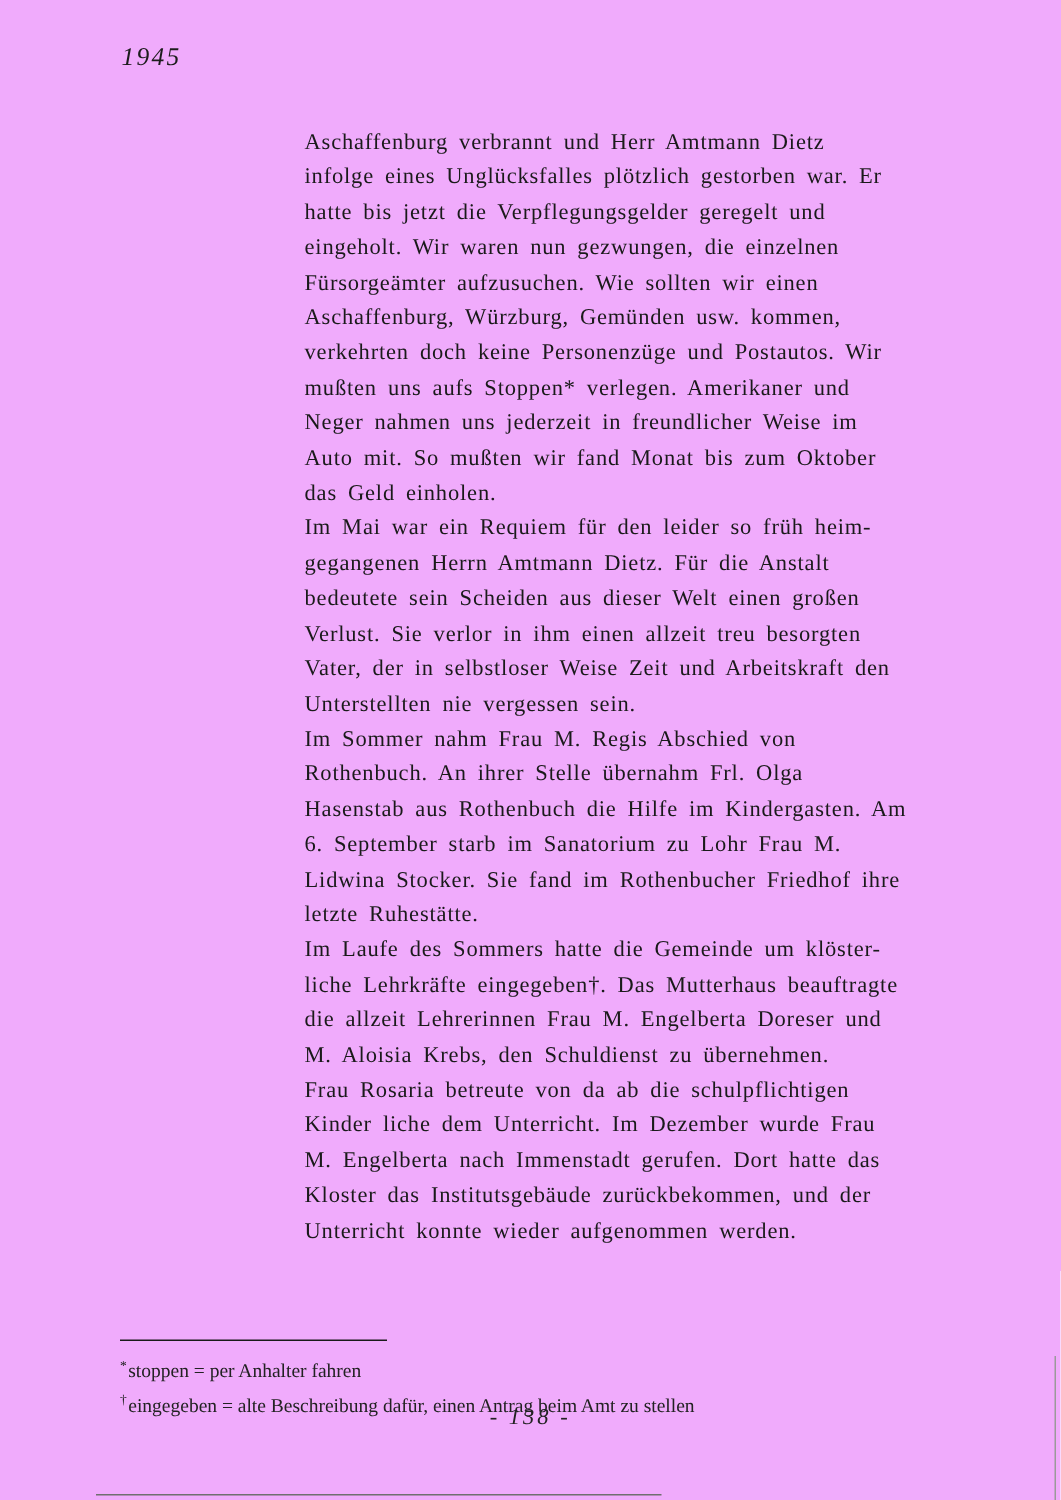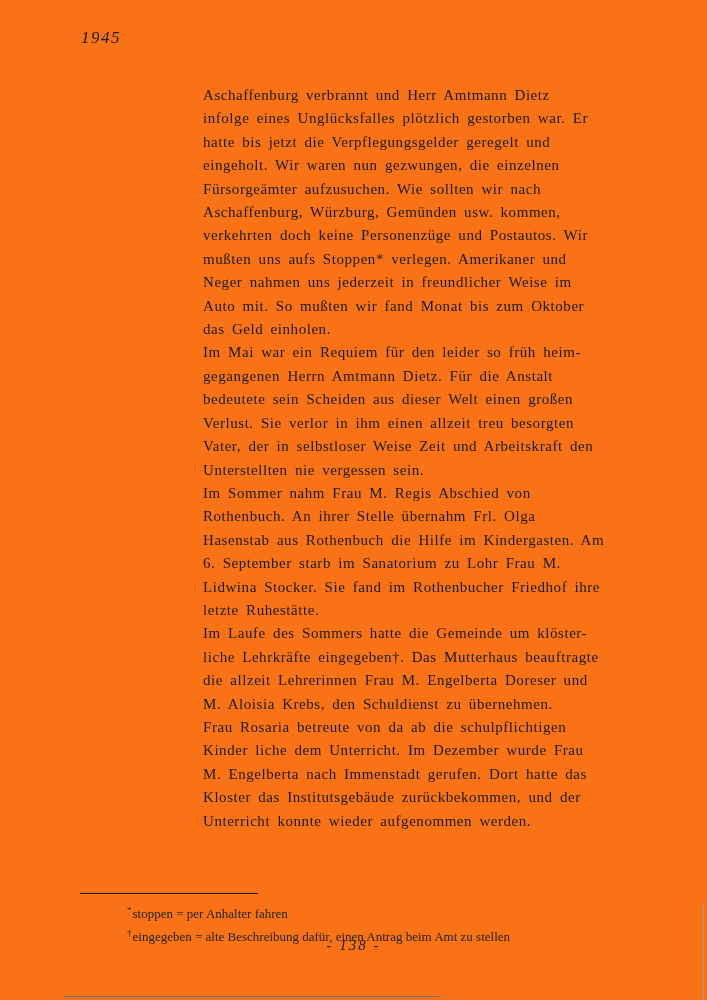--- a/index.html
+++ b/index.html
@@ -1,20 +1,20 @@
 <!DOCTYPE html>
 <html><head>
 <meta charset="utf-8">
 <style>
   html, body { margin: 0; padding: 0; background: #ffffff; }
   .page {
     position: relative;
     width: 707px;
     height: 1000px;
-    background: #f97316;
+    background: #f0abfc;
     overflow: hidden;
     font-family: "Liberation Serif", serif;
     color: #151515;
   }
   .year-label {
     position: absolute;
     left: 81px;
     top: 28px;
     font-style: italic;
     font-size: 17px;
@@ -42,21 +42,20 @@
     background: #1a1a1a;
   }
   .footnotes {
     position: absolute;
     left: 80px;
     top: 901px;
     width: 520px;
     font-size: 13px;
     line-height: 19.5px;
     color: #222222;
-    margin-left: 47px;
   }
   .footnote sup {
     font-size: 9px;
     margin-right: 1px;
   }
   .page-number {
     position: absolute;
     left: 0;
     top: 937px;
     width: 707px;
@@ -89,21 +88,21 @@
 <div class="page">
 
   <div class="year-label">1945</div>
 
   <div class="body-text">
 
   <div class="text-line">Aschaffenburg verbrannt und Herr Amtmann Dietz</div>
       <div class="text-line">infolge eines Unglücksfalles plötzlich gestorben war. Er</div>
       <div class="text-line">hatte bis jetzt die Verpflegungsgelder geregelt und</div>
       <div class="text-line">eingeholt. Wir waren nun gezwungen, die einzelnen</div>
-      <div class="text-line">Fürsorgeämter aufzusuchen. Wie sollten wir nach</div>
+      <div class="text-line">Fürsorgeämter aufzusuchen. Wie sollten wir einen</div>
       <div class="text-line">Aschaffenburg, Würzburg, Gemünden usw. kommen,</div>
       <div class="text-line">verkehrten doch keine Personenzüge und Postautos. Wir</div>
       <div class="text-line">mußten uns aufs Stoppen* verlegen. Amerikaner und</div>
       <div class="text-line">Neger nahmen uns jederzeit in freundlicher Weise im</div>
       <div class="text-line">Auto mit. So mußten wir fand Monat bis zum Oktober</div>
       <div class="text-line">das Geld einholen.</div>
       <div class="text-line">Im Mai war ein Requiem für den leider so früh heim-</div>
       <div class="text-line">gegangenen Herrn Amtmann Dietz. Für die Anstalt</div>
       <div class="text-line">bedeutete sein Scheiden aus dieser Welt einen großen</div>
       <div class="text-line">Verlust. Sie verlor in ihm einen allzeit treu besorgten</div>

